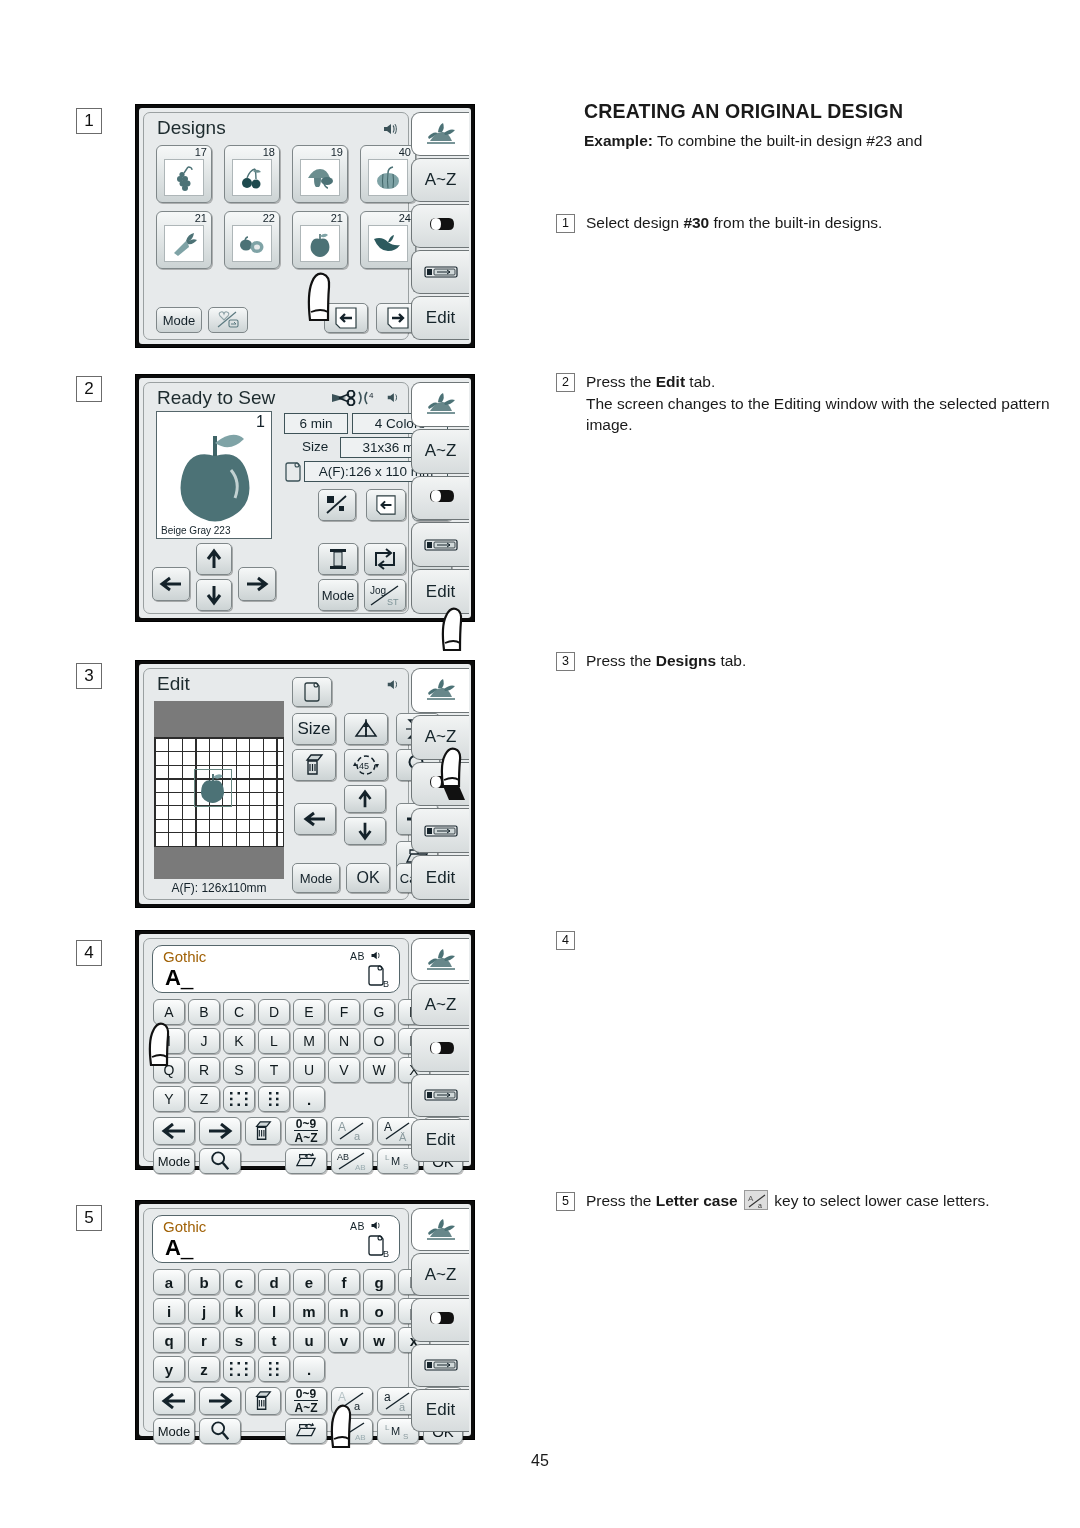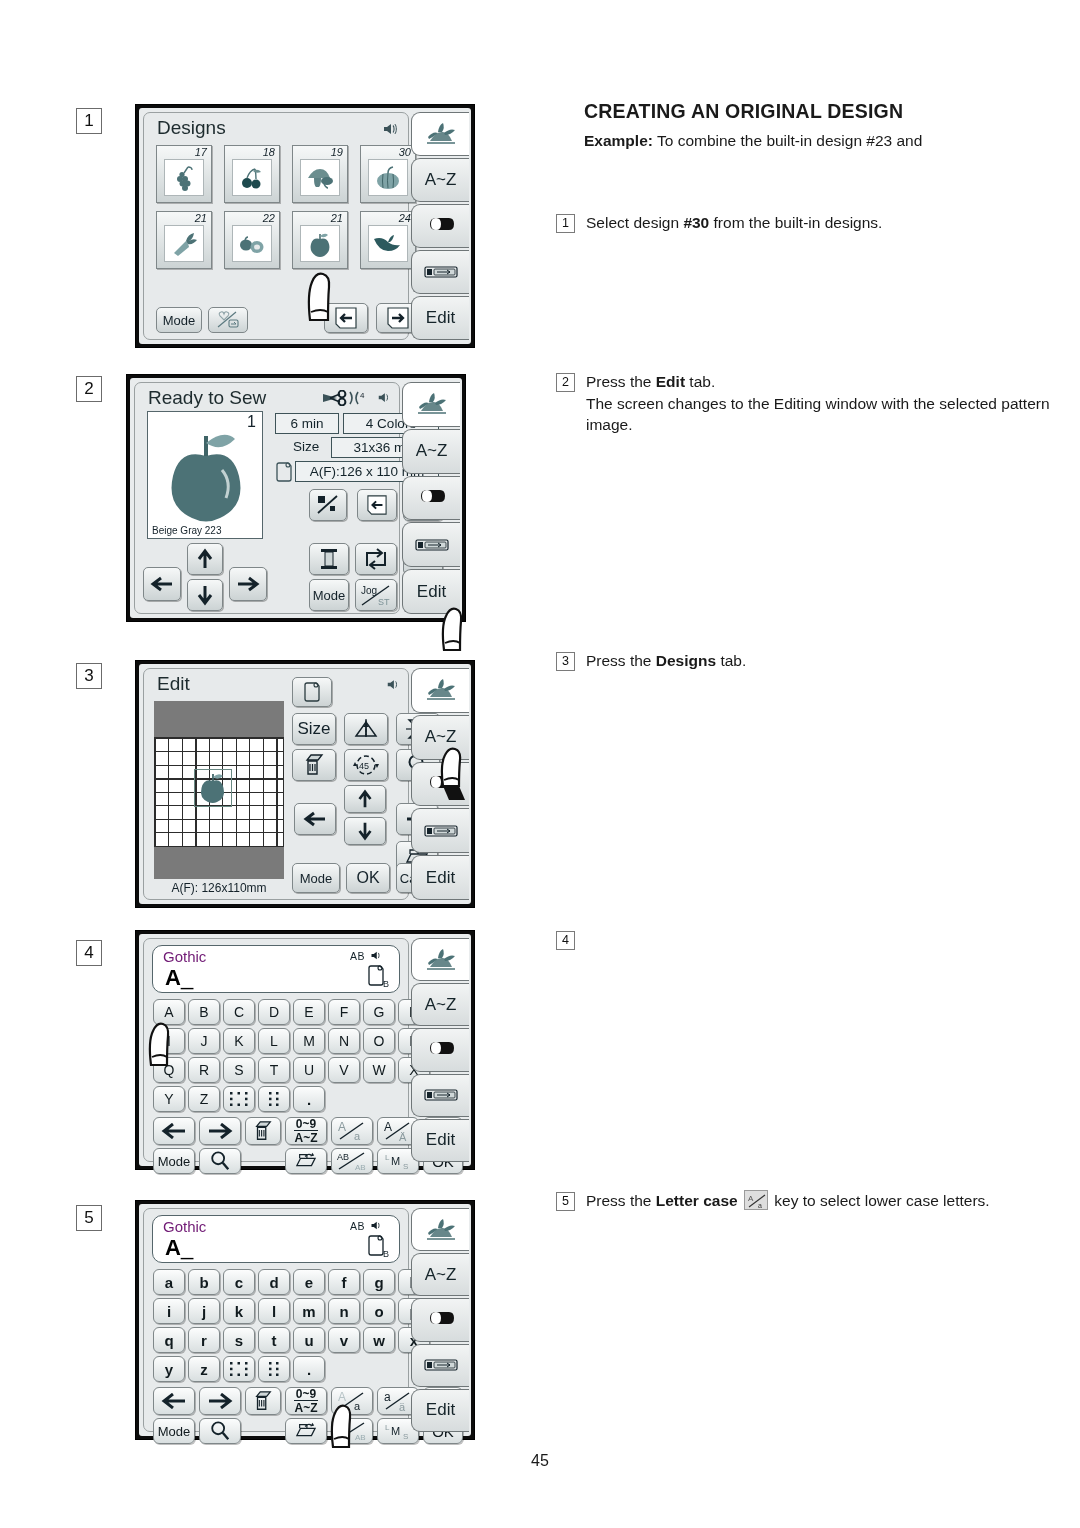--- a/index.html
+++ b/index.html
@@ -114,23 +114,22 @@
     position:absolute;
     box-shadow: 1px 1px 0 rgba(0,0,0,.28);
   }
   .key.flat{ box-shadow:none; }
   .key.dis{ color:#9aa8ad; }
 
   
   .dcell{
     position:absolute;
     background:linear-gradient(180deg,#f6f8f8,#ccd3d4);
-    border:1px solid #7f8789; border-radius:0;
+    border:1px solid #7f8789; border-radius:6px;
     box-shadow:1px 1px 0 rgba(0,0,0,.25);
-    font-style:italic;
   }
   .dcell .num{
     position:absolute; right:4px; top:0px; font-size:11px; color:#14222a;
   }
   .dcell .sw{
     position:absolute; left:7px; top:13px; right:7px; bottom:6px;
     background:#fff; border:1px solid #aeb6b8;
     display:flex; align-items:center; justify-content:center;
   }
 
@@ -158,21 +157,21 @@
       repeating-linear-gradient(to right, #2c2c2c 0 1px, transparent 1px 13.5px),
       repeating-linear-gradient(to bottom, #2c2c2c 0 1px, transparent 1px 13.5px);
   }
   .edit-sel{ position:absolute; border:1px solid #6a8a84; }
 
   
   .disp{
     position:absolute; background:#fff;
     border:1.4px solid #55666b; border-radius:10px;
   }
-  .disp .font-name{ position:absolute; left:10px; top:2px; font-size:15px; color:#701a75; }
+  .disp .font-name{ position:absolute; left:10px; top:2px; font-size:15px; color:#a16207; }
   .disp .ab{ position:absolute; right:34px; top:4px; font-size:10.5px; color:#14222a; letter-spacing:.5px;}
   .disp .letter{ position:absolute; left:12px; top:19px; font-size:22px; font-weight:bold; color:#000;}
   .kb-key{
     position:absolute;
     background:linear-gradient(180deg,#fcfdfd,#d9dfe0);
     border:1px solid #7f8789; border-radius:6px;
     display:flex; align-items:center; justify-content:center;
     font-size:14px; color:#101a1e;
     box-shadow:1px 1px 0 rgba(0,0,0,.25);
   }
@@ -287,21 +286,21 @@
           <span class="sw">
             <svg width="30" height="26" viewBox="0 0 30 26">
                 <path d="M3 13 q5 -9 12 -9 q7 0 10 9 z" fill="#6b8e8f"></path>
                 <path d="M9 13 q0 8 2 9 h3 q2 -2 2 -9z" fill="#5d8184"></path>
                 <ellipse cx="22" cy="16" rx="6" ry="4" fill="#4c7276"></ellipse>
                 <path d="M19 19 q2 4 4 4" stroke="#4c7276" stroke-width="1.5" fill="none"></path>
               </svg>
           </span>
         </div>
         <div class="dcell" style="left:216px; top:32px; width:56px; height:58px;">
-          <span class="num">30</span>
+          <span class="num">40</span>
           <span class="sw">
             <svg width="30" height="26" viewBox="0 0 30 26">
                 <ellipse cx="15" cy="16" rx="11" ry="8" fill="#7fa3a6"></ellipse>
                 <path d="M10 9 q-1 7 0 14 M15 8 q-1 8 0 15 M20 9 q1 7 0 14" stroke="#3f6467" stroke-width="1" fill="none"></path>
                 <path d="M15 8 q0 -5 5 -6" stroke="#4c7276" stroke-width="1.6" fill="none"></path>
               </svg>
           </span>
         </div>
 
         <div class="dcell" style="left:12px;  top:98px; width:56px; height:58px;">
@@ -401,21 +400,21 @@
     </div>
   </div>
 
   <div class="finger" style="left:300px; top:262px;">
     <svg width="42" height="60" viewBox="0 0 42 60">
         <path d="M10 58 q-3 -26 2 -38 q4 -10 11 -8 q7 2 6 13 q-1 12 -1 33z" fill="#fff" stroke="#111" stroke-width="2.2"></path>
         <path d="M11 50 q10 -4 17 0" stroke="#111" stroke-width="1.8" fill="none"></path>
       </svg>
   </div>
 
-  <div class="panel" style="left:126px; top:374px; width:340px; height:248px;">
+  <div class="panel" style="left:135px; top:374px; width:340px; height:248px;">
     <div class="panel-inner">
       <div class="screen">
         <div class="screen-title">Ready to Sew</div>
 
         <div style="position:absolute; right:52px; top:7px;">
           <svg width="26" height="16" viewBox="0 0 26 16">
               <path d="M2 4 L16 8 L2 12" fill="#3b5258"></path>
               <circle cx="21" cy="4" r="3.4" fill="none" stroke="#14222a" stroke-width="2"></circle>
               <circle cx="21" cy="12" r="3.4" fill="none" stroke="#14222a" stroke-width="2"></circle>
               <path d="M9 8 L19 4 M9 8 L19 12" stroke="#14222a" stroke-width="1.6"></path>

